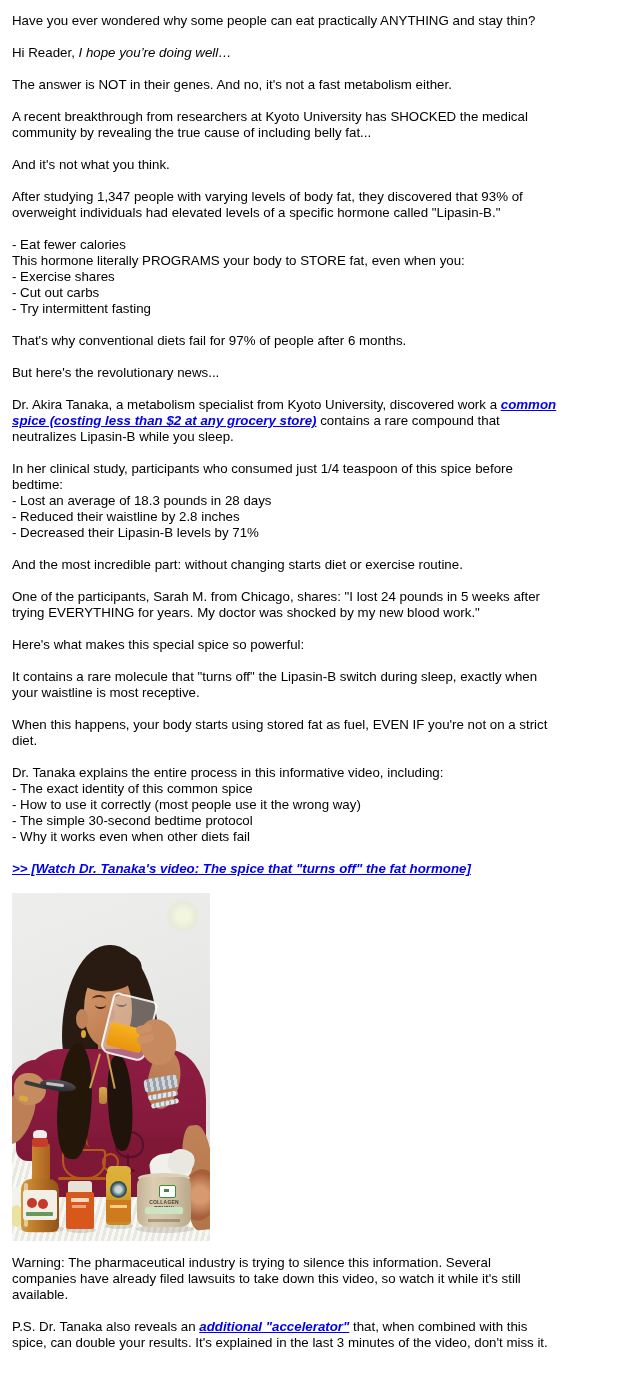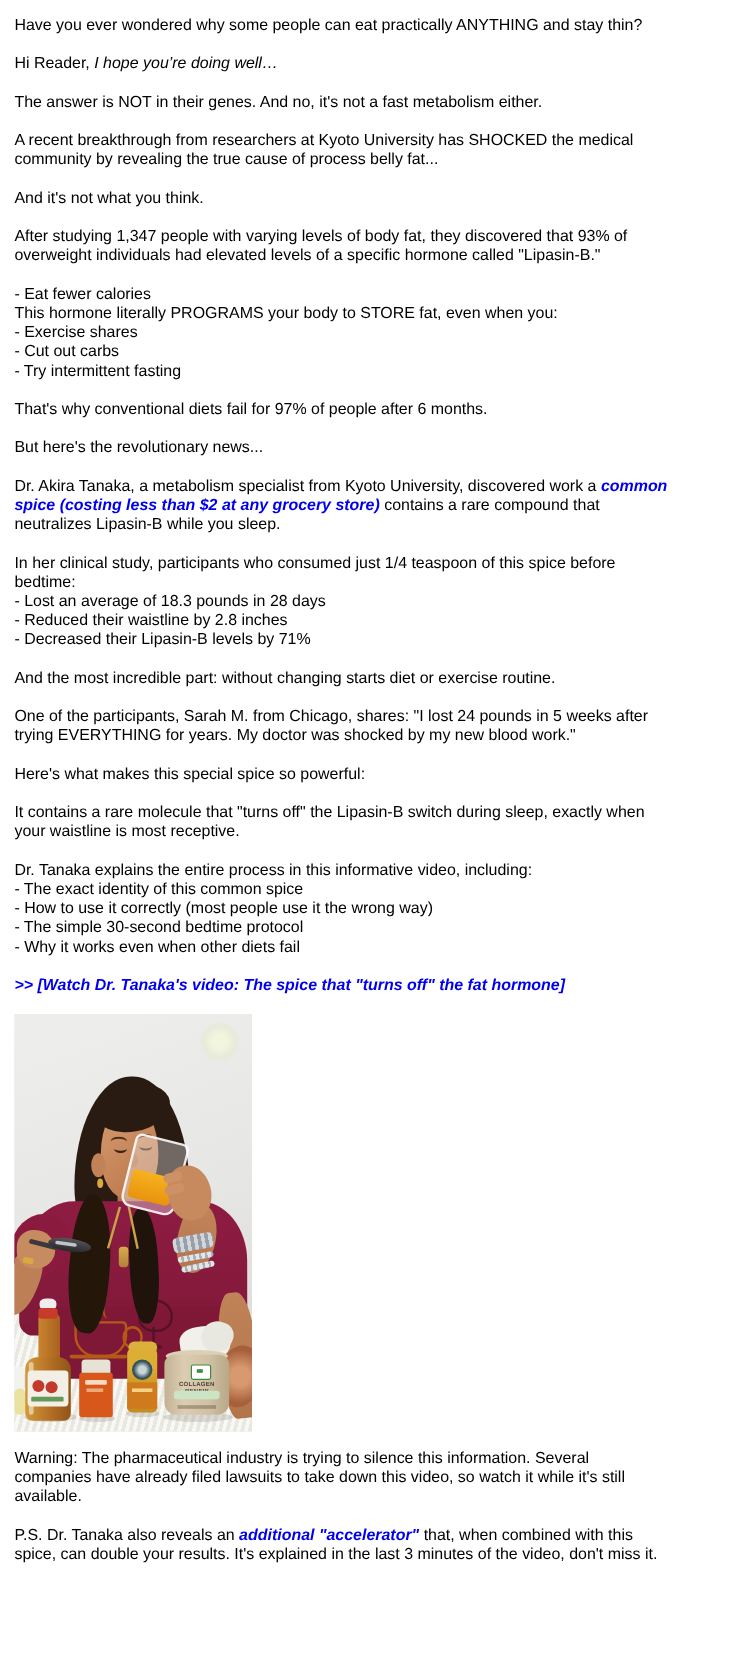--- a/index.html
+++ b/index.html
@@ -4,21 +4,21 @@
 <style>
   html,body{margin:0;padding:0;background:#fff;}
   body{width:622px;height:1380px;overflow:hidden;
        font-family:"Liberation Sans","DejaVu Sans",sans-serif;
        font-size:13.3px;line-height:16px;color:#000;}
   .email{padding:13px 10px 0 12px;}
   .p{margin:0 0 16px 0;}
   .ln{white-space:pre;}
   .it{font-style:italic;}
   .lnk{color:var(--link,#0000ee);font-weight:bold;font-style:italic;
-       cursor:pointer;}
+       text-decoration:underline;cursor:pointer;}
   
   .photo{position:relative;width:198px;height:348px;margin:12px 0 14px 0;
          overflow:hidden;background:#e9e9e7;}
   .photo *{position:absolute;}
   .wall{left:0;top:0;width:198px;height:260px;
         background:linear-gradient(160deg,#eeeeec 0%,#e7e7e5 55%,#dfdedc 100%);}
   .flare{left:154px;top:6px;width:34px;height:34px;border-radius:50%;
          background:radial-gradient(circle,rgba(242,246,222,.95) 25%,rgba(228,234,206,.6) 55%,rgba(233,233,231,0) 72%);}
   .table{left:0;top:250px;width:198px;height:98px;
          background:repeating-linear-gradient(105deg,rgba(255,255,255,.55) 0 3px,rgba(224,222,213,.45) 3px 6px),#f0efe9;}
@@ -150,21 +150,21 @@
   <div class="p">
     <div class="ln"><span>Hi Reader, </span><span class="it">I hope you’re doing well…</span></div>
   </div>
 
   <div class="p">
     <div class="ln">The answer is NOT in their genes. And no, it's not a fast metabolism either.</div>
   </div>
 
   <div class="p">
     <div class="ln">A recent breakthrough from researchers at Kyoto University has SHOCKED the medical</div>
-    <div class="ln">community by revealing the true cause of process belly fat...</div>
+    <div class="ln">community by revealing the true cause of including belly fat...</div>
   </div>
 
   <div class="p">
     <div class="ln">And it's not what you think.</div>
   </div>
 
   <div class="p">
     <div class="ln">After studying 1,347 people with varying levels of body fat, they discovered that 93% of</div>
     <div class="ln">overweight individuals had elevated levels of a specific hormone called "Lipasin-B."</div>
   </div>
@@ -210,20 +210,24 @@
 
   <div class="p">
     <div class="ln">Here's what makes this special spice so powerful:</div>
   </div>
 
   <div class="p">
     <div class="ln">It contains a rare molecule that "turns off" the Lipasin-B switch during sleep, exactly when</div>
     <div class="ln">your waistline is most receptive.</div>
   </div>
 
+  <div class="p">
+    <div class="ln">When this happens, your body starts using stored fat as fuel, EVEN IF you're not on a strict</div>
+    <div class="ln">diet.</div>
+  </div>
 
   <div class="p">
     <div class="ln">Dr. Tanaka explains the entire process in this informative video, including:</div>
     <div class="ln">- The exact identity of this common spice</div>
     <div class="ln">- How to use it correctly (most people use it the wrong way)</div>
     <div class="ln">- The simple 30-second bedtime protocol</div>
     <div class="ln">- Why it works even when other diets fail</div>
   </div>
 
   <div class="p">

